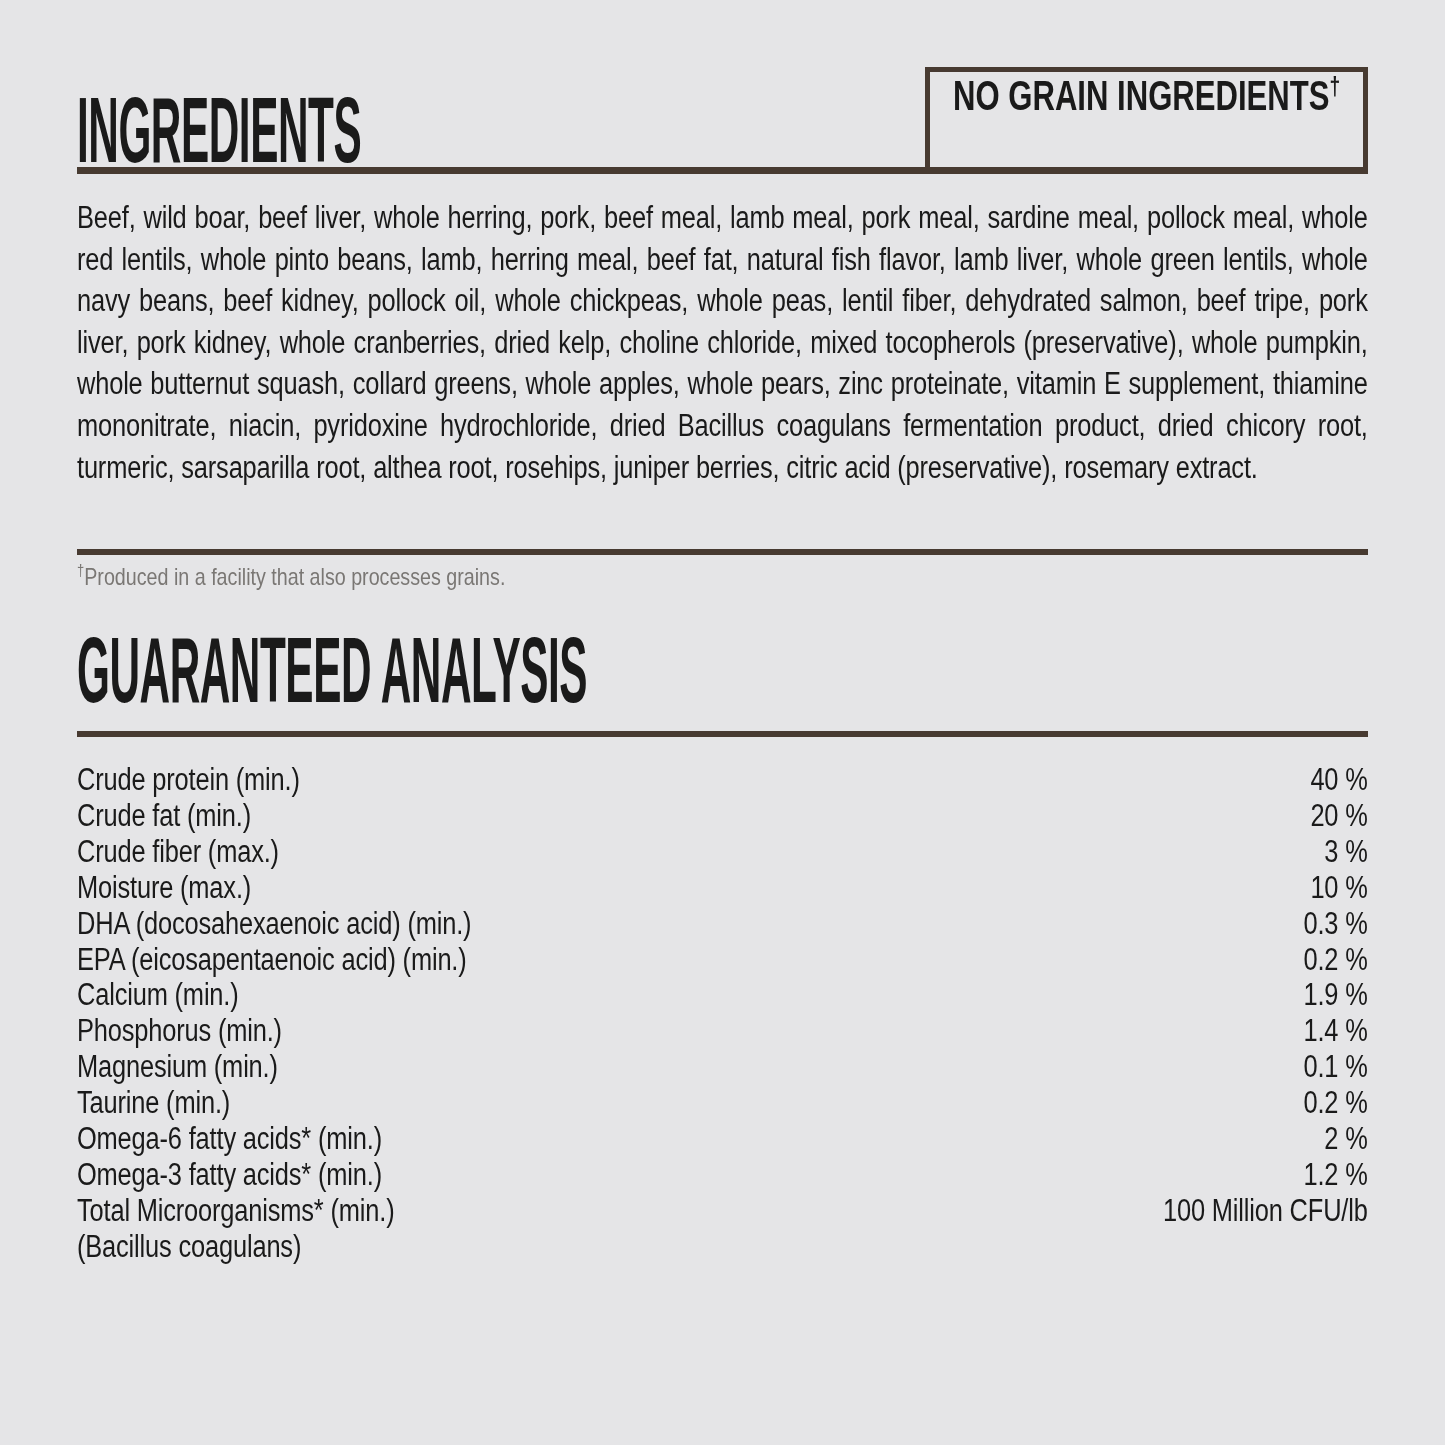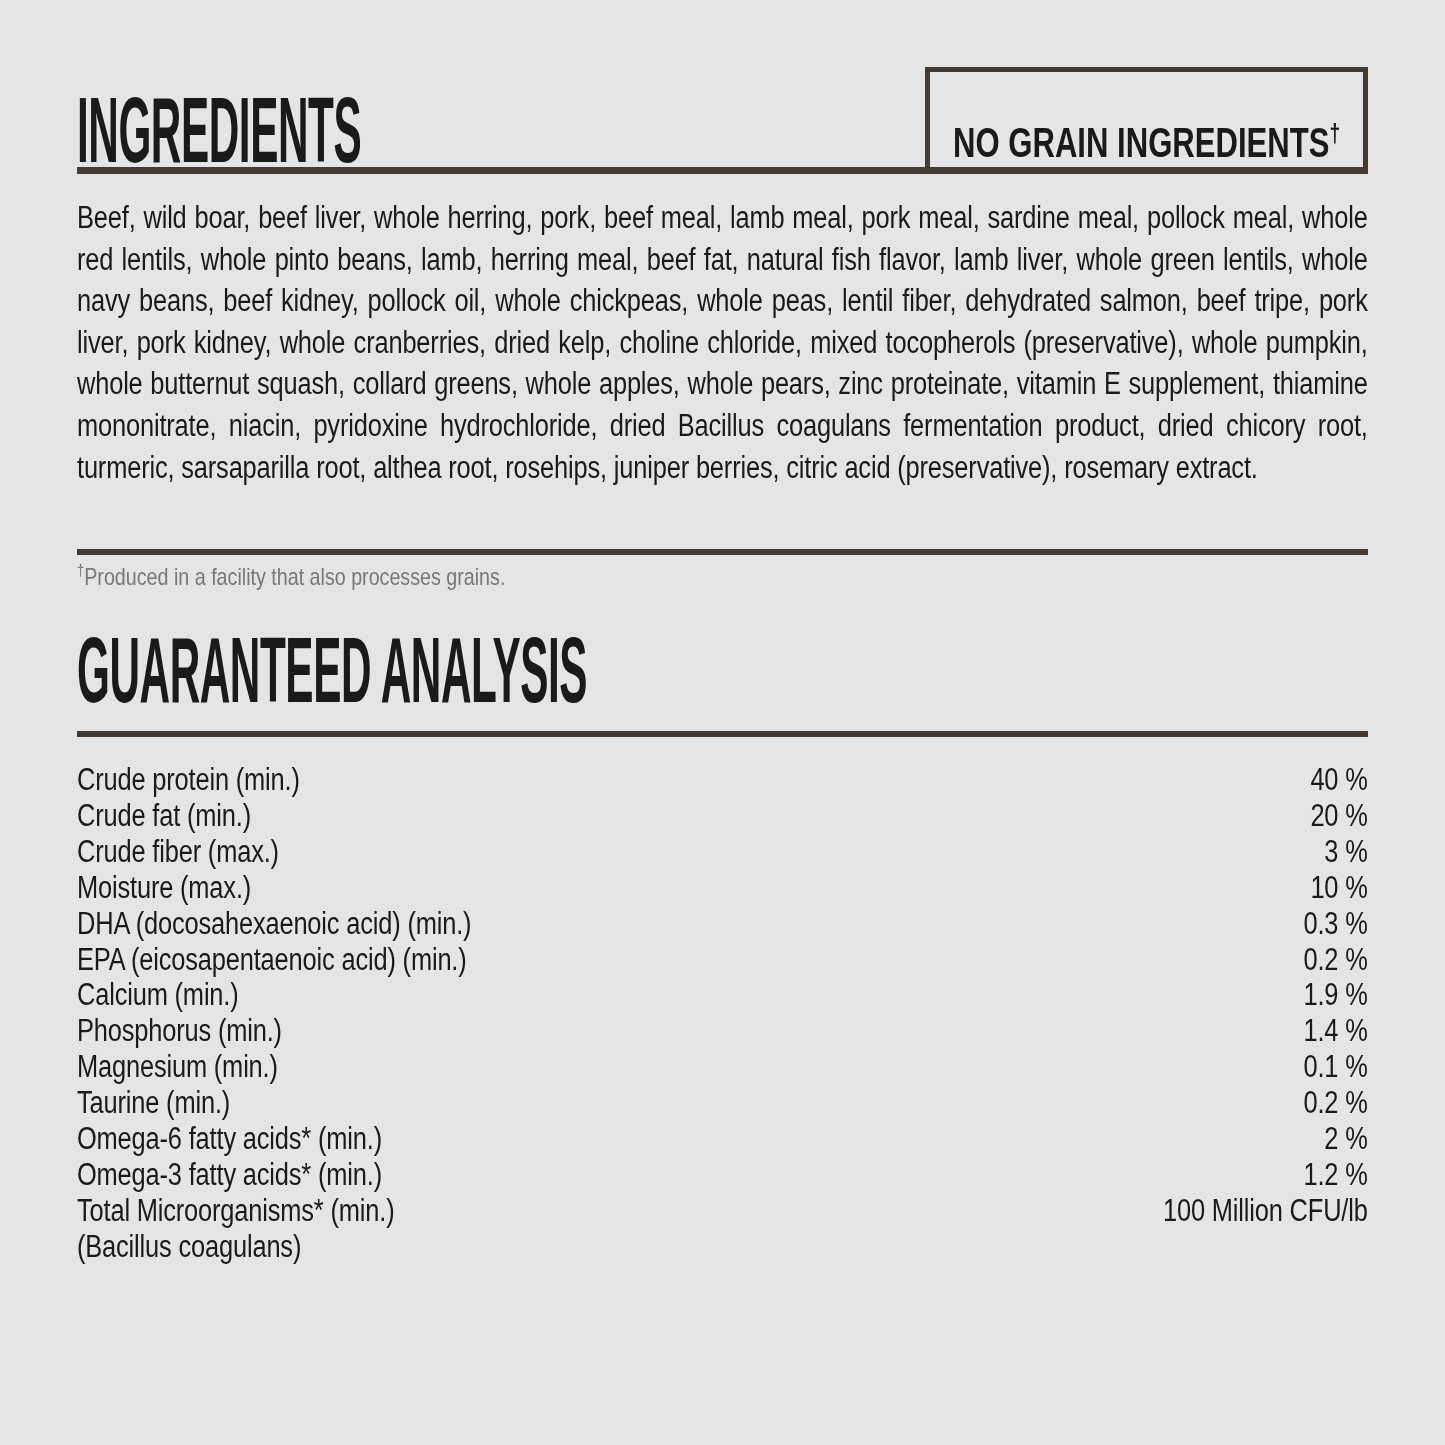--- a/index.html
+++ b/index.html
@@ -50,21 +50,21 @@
   .badge-box {
     position: absolute;
     left: 925px;
     top: 67px;
     width: 443px;
     height: 100px;
     box-sizing: border-box;
     border: 5px solid #473a31;
     border-bottom: none;
     display: flex;
-    align-items: flex-end;
+    align-items: flex-start;
     justify-content: center;
   }
   .badge-text {
     font-size: 42px;
     font-weight: 700;
     white-space: nowrap;
     transform: scaleX(0.74);
     transform-origin: 50% 50%;
   }
   .badge-text sup {

